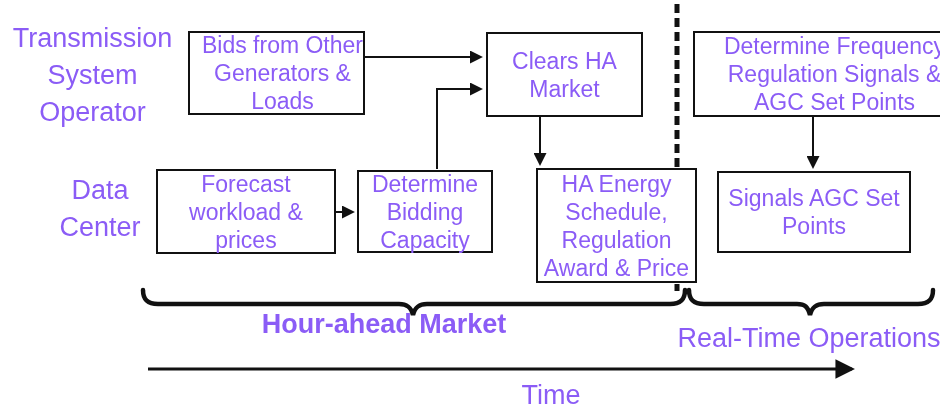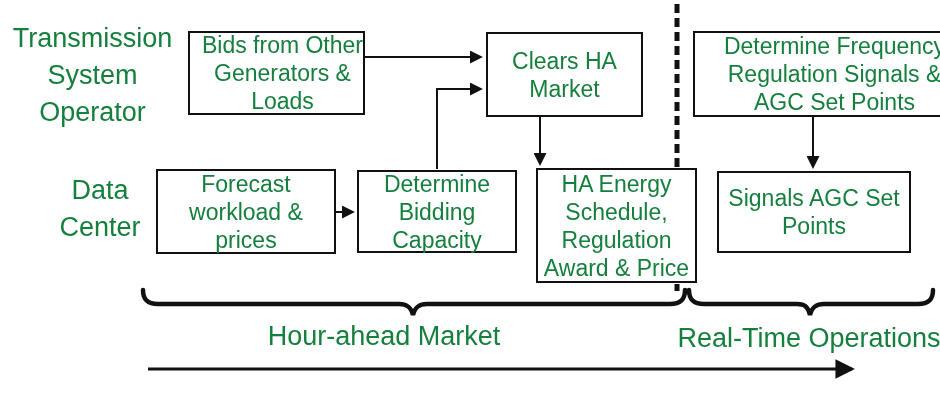--- a/index.html
+++ b/index.html
@@ -2,21 +2,21 @@
 <html><head>
 <meta charset="utf-8">
 <style>
   html, body { margin: 0; padding: 0; background: #ffffff; }
   .stage {
     position: relative;
     width: 940px;
     height: 410px;
     background: #ffffff;
     font-family: "Liberation Sans", sans-serif;
-    color: #15803d;
+    color: #8b5cf6;
     overflow: hidden;
   }
   .overlay {
     position: absolute;
     left: 0; top: 0;
     width: 940px; height: 410px;
     pointer-events: none;
   }
   .node {
     position: absolute;
@@ -112,36 +112,37 @@
 Regulation Signals &amp;
 AGC Set Points</span>
   </div>
 
   <div class="node" style="left:156px; top:169px; width:180px; height:85px;text-align:center;">
     <span class="node-label">Forecast
 workload &amp;
 prices</span>
   </div>
 
-  <div class="node" style="left:357px; top:170px; width:160px; height:83px;">
+  <div class="node" style="left:357px; top:170px; width:136px; height:83px;">
     <span class="node-label">Determine
 Bidding
 Capacity</span>
   </div>
 
   <div class="node" style="left:536px; top:168px; width:161px; height:115px;">
     <span class="node-label">HA Energy
 Schedule,
 Regulation
 Award &amp; Price</span>
   </div>
 
   <div class="node" style="left:717px; top:171px; width:194px; height:82px;">
     <span class="node-label">Signals AGC Set
 Points</span>
   </div>
 
-  <div class="section-label" style="left:384px; top:336px;">Hour-ahead Market</div>
+  <div class="section-label" style="left:384px; top:324px;font-weight:bold;">Hour-ahead Market</div>
 
   <div class="section-label" style="left:809px; top:338px;">Real-Time Operations</div>
 
+  <div class="time-label" style="left:551px; top:395px;">Time</div>
 
 </div>
 
 </body></html>

